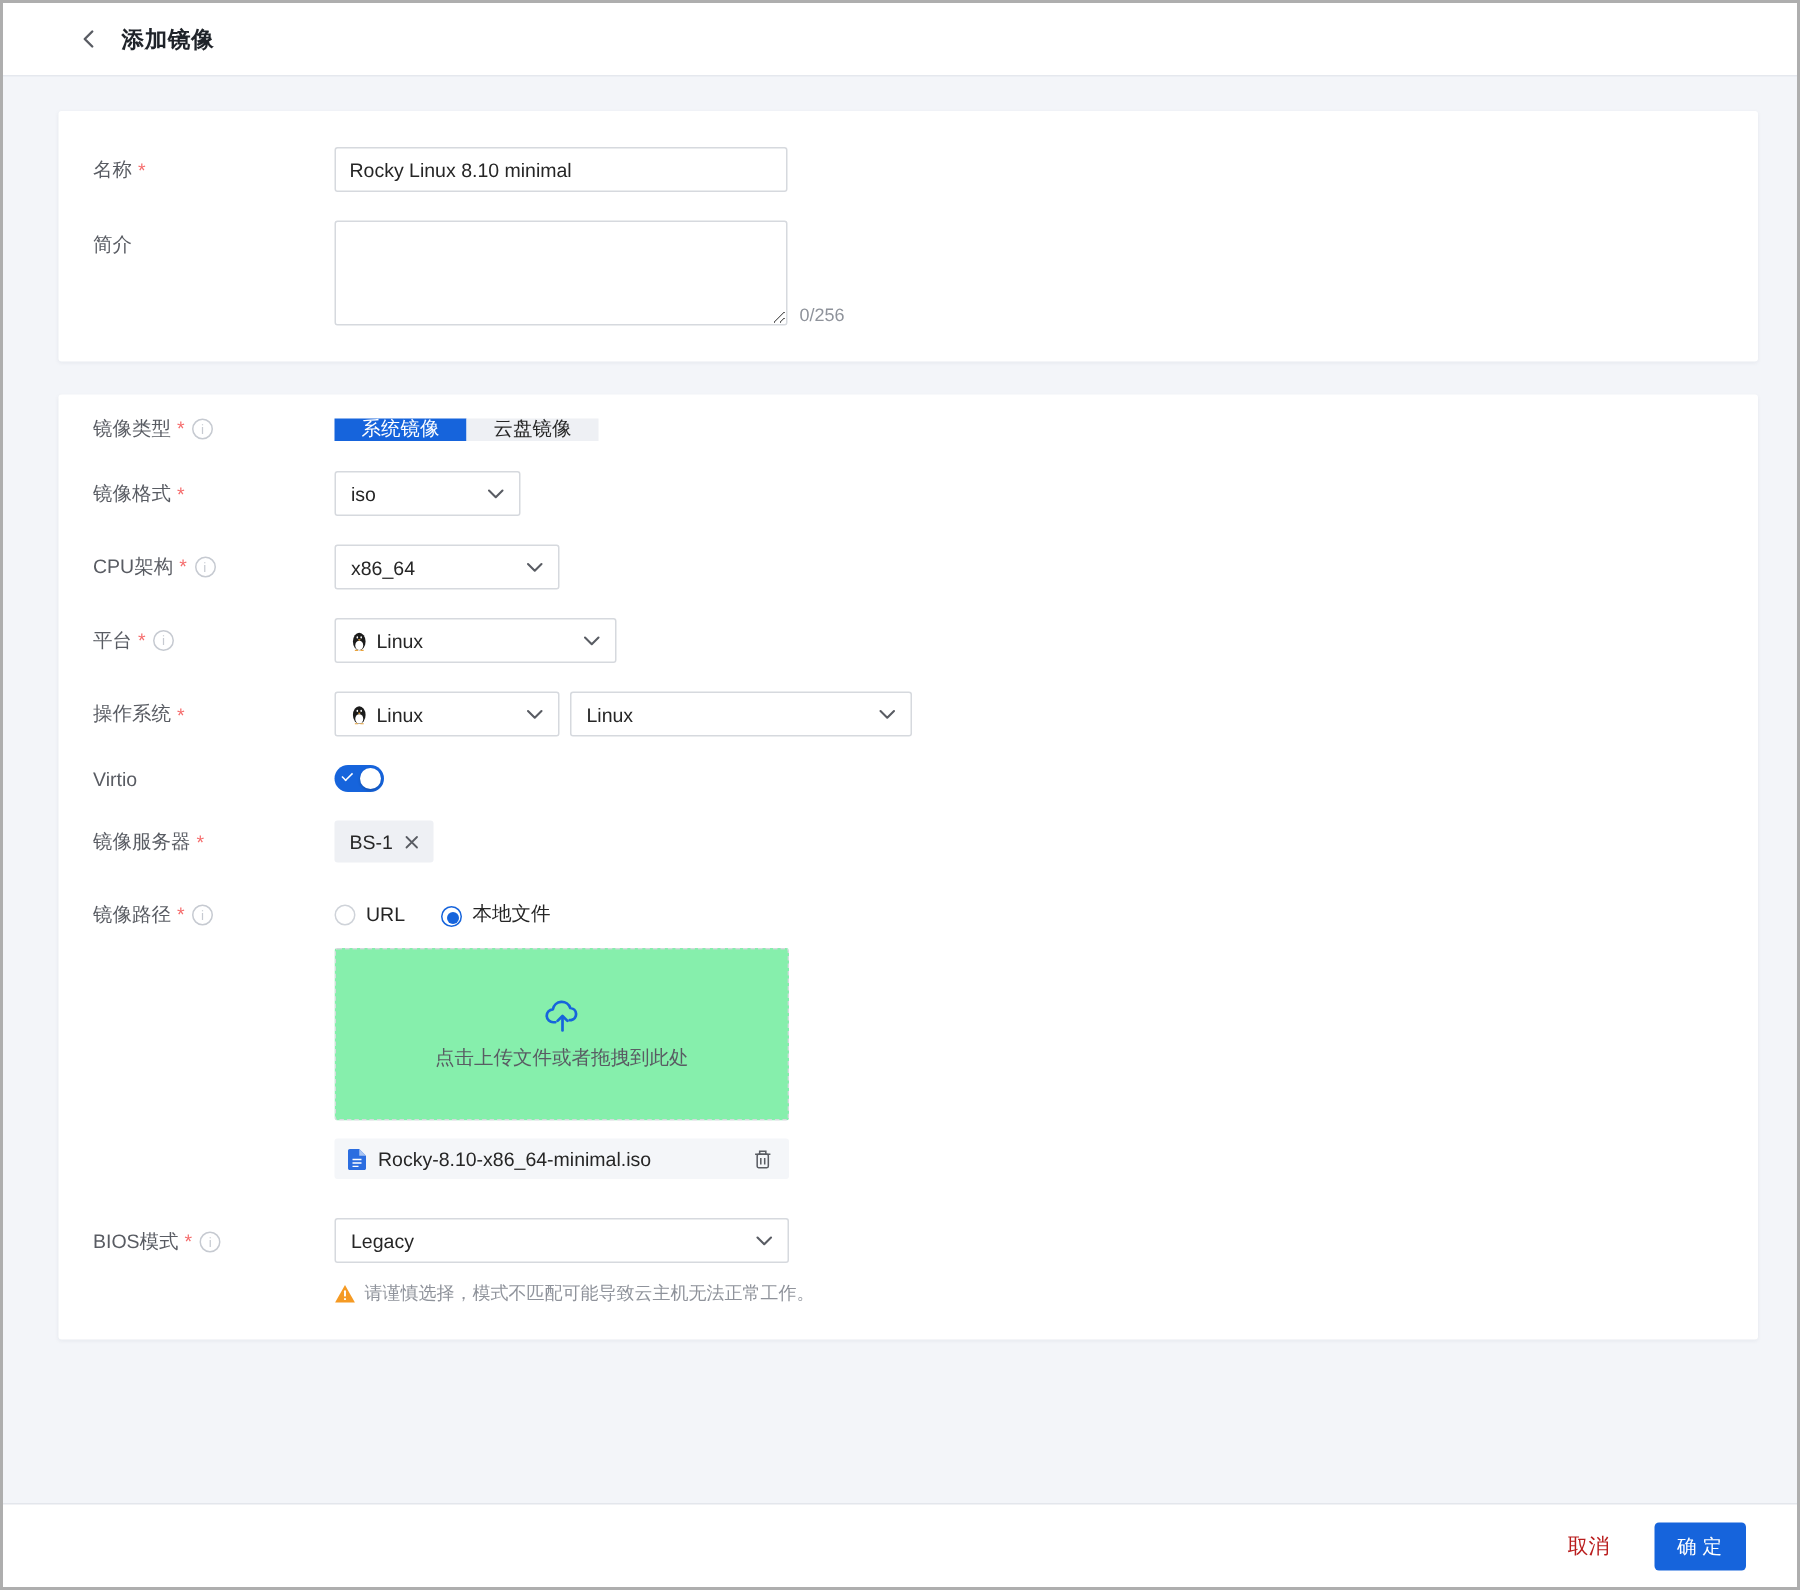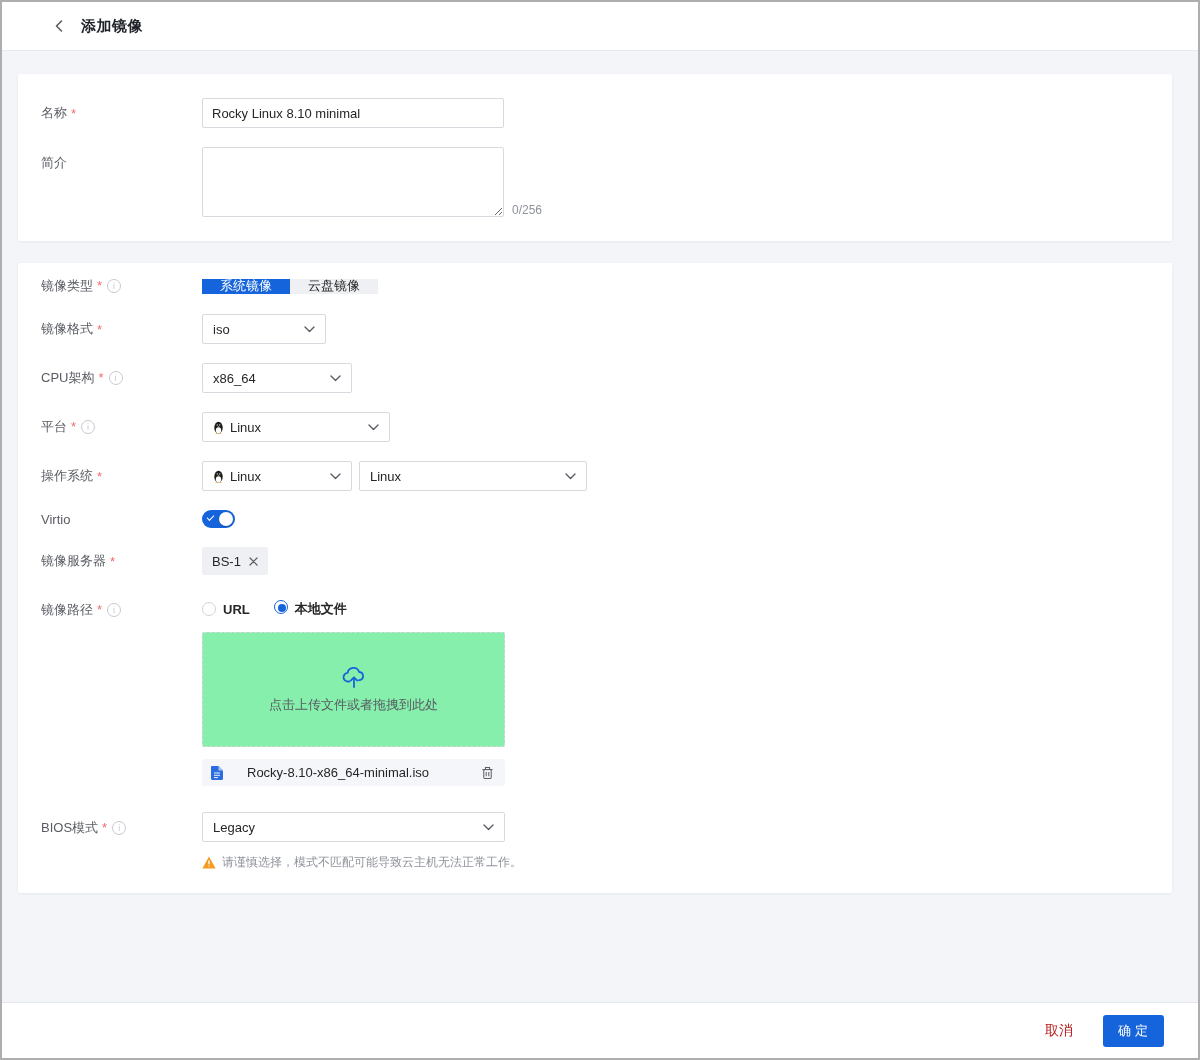--- a/index.html
+++ b/index.html
@@ -14,21 +14,21 @@
   }
   
   .topbar {
     height:48px; flex-shrink:0; background:#fff;
     display:flex; align-items:center; padding-left:48px;
     box-shadow:0 1px 0 rgba(25,35,61,.06);
   }
   .back-btn { display:flex; align-items:center; cursor:pointer; padding:4px; }
   .page-title { font-size:15px; font-weight:bold; color:#1f2329; margin-left:13px; letter-spacing:.5px; }
   
-  .content { flex:1; padding:24px 26px 0 16px; overflow:hidden; }
+  .content { flex:1; padding:24px 26px 0 37px; overflow:hidden; }
   .card { background:#fff; border-radius:2px; box-shadow:0 1px 3px rgba(25,35,61,.06); }
   .card-1 { padding:24px 24px 24px 23px; }
   .card-2 { margin-top:22px; padding:14px 24px 22px 23px; }
   .form-row { display:flex; align-items:center; margin-bottom:19px; }
   .form-row.top { align-items:flex-start; }
   .form-row:last-child { margin-bottom:0; }
   .form-label {
     width:161px; flex-shrink:0; font-size:13px; color:#595c63;
     display:flex; align-items:center; padding-top:0;
   }
@@ -82,42 +82,42 @@
     border-left:1.6px solid #fff; border-bottom:1.6px solid #fff; transform:rotate(-45deg);
   }
   
   .tag {
     height:28px; background:#eef0f4; border-radius:2px; padding:0 10px;
     display:inline-flex; align-items:center; font-size:13px; color:#262626;
   }
   .tag-close { margin-left:8px; display:flex; cursor:pointer; }
   
   .radio-group { display:flex; align-items:center; }
-  .radio-opt { display:flex; align-items:flex-start; cursor:pointer; margin-right:24px;font-weight:bold; }
+  .radio-opt { display:flex; align-items:flex-end; cursor:pointer; margin-right:24px; }
   .radio-circle {
     width:14px; height:14px; border-radius:50%; border:1px solid #cfd3d9; background:#fff;
     margin-right:7px; flex-shrink:0; position:relative;
   }
   .radio-opt.checked .radio-circle { border-color:var(--primary); }
   .radio-opt.checked .radio-circle::after {
     content:""; position:absolute; left:3px; top:3px; width:8px; height:8px;
     border-radius:50%; background:var(--primary);
   }
   .radio-text { font-size:13px; color:#262626; }
   
   .upload-zone {
     width:303px; height:115px; margin-top:8px;
     border:1px dashed #d6d9de; border-radius:2px; background:#86efac;
     display:flex; flex-direction:column; align-items:center; justify-content:center;
     cursor:pointer;
   }
   .upload-hint { font-size:13px; color:#595c63; margin-top:8px; }
   .file-row {
     width:303px; height:27px; margin-top:12px; background:#f4f6f9; border-radius:2px;
-    display:flex; align-items:center; padding:0 9px;gap:16px;
+    display:flex; align-items:center; padding:0 9px;
   }
   .file-name { font-size:13px; color:#262626; margin-left:8px; }
   .trash-btn { margin-left:auto; display:flex; cursor:pointer; padding:2px; }
   
   .warn-row { display:flex; align-items:center; margin-top:12px; }
   .warn-text { font-size:12px; color:#8f939b; margin-left:6px; }
   
   .footer {
     height:56px; flex-shrink:0; background:#fff; border-top:1px solid #e3e6ec;
     display:flex; align-items:center; justify-content:flex-end; padding-right:34px;

